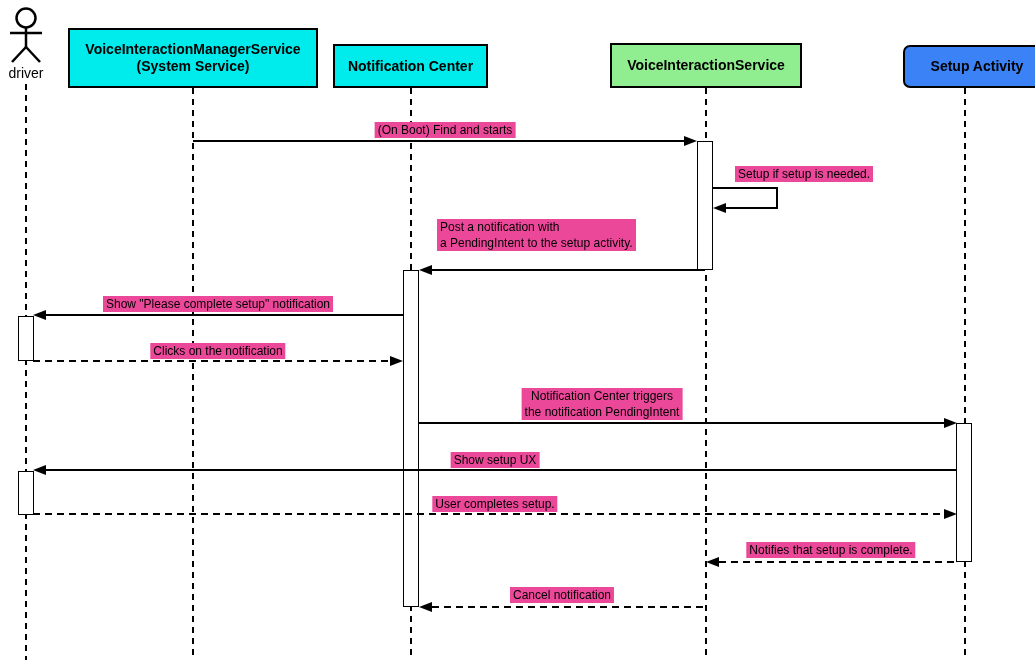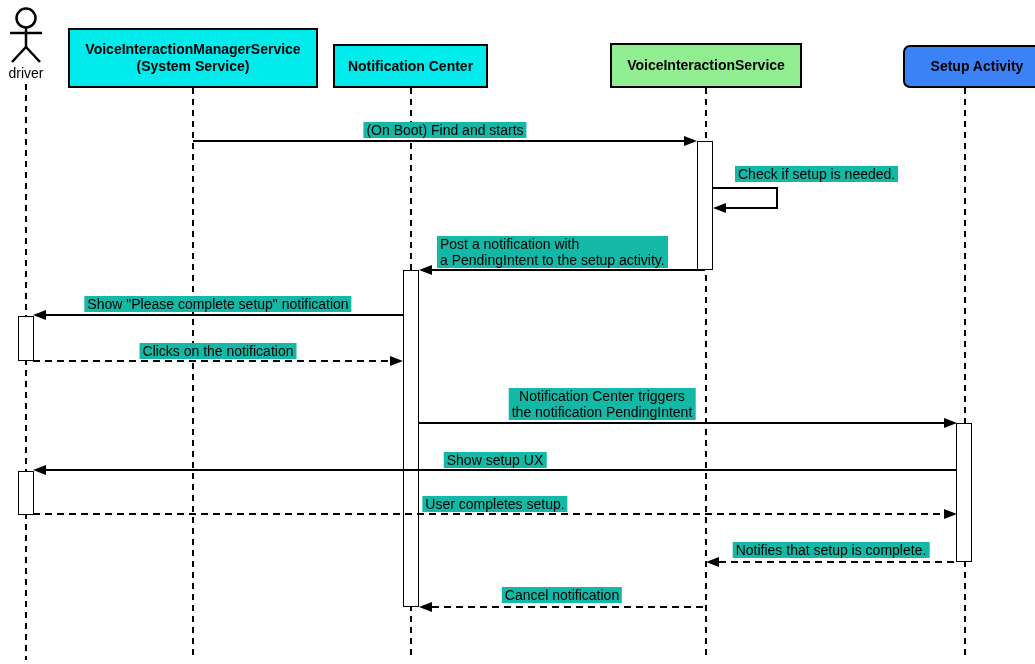--- a/index.html
+++ b/index.html
@@ -21,21 +21,21 @@
     border:1.7px solid #000;z-index:2;
   }
   .mline{position:absolute;height:2px;background:#000;z-index:3;}
   .mline.dashed{background:repeating-linear-gradient(to right,#000 0 7px,transparent 7px 12px);}
   .vseg{position:absolute;width:2px;background:#000;z-index:3;}
   .ah{position:absolute;width:0;height:0;z-index:3;
       border-top:5px solid transparent;border-bottom:5px solid transparent;}
   .ah.right{border-left:13px solid #000;}
   .ah.left{border-right:13px solid #000;}
   .mlabel{
-    position:absolute;font-size:14px;line-height:16px;background:#14b8a6;
+    position:absolute;font-size:12px;line-height:16px;background:#ec4899;
     padding:0 3px;white-space:pre-line;z-index:4;
   }
   .mlabel.center{transform:translateX(-50%);text-align:center;}
   .actor-label{
     position:absolute;font-size:14px;z-index:5;transform:translateX(-50%);
     background:#fff;padding:0 1px;
   }
   svg{display:block;}
 </style>
 </head>
@@ -76,27 +76,27 @@
     <div class="mline" style="left:193px;top:140px;width:492px"></div>
     <div class="ah right" style="left:684px;top:136px"></div>
     <div class="mlabel center" style="left:445px;top:122px">(On Boot) Find and starts</div>
   </div>
 
   <div>
     <div class="mline" style="left:713px;top:187px;width:65px"></div>
     <div class="vseg" style="left:776px;top:187px;height:22px"></div>
     <div class="mline" style="left:726px;top:207px;width:52px"></div>
     <div class="ah left" style="left:713px;top:203px"></div>
-    <div class="mlabel" style="left:735px;top:166px">Check if setup is needed.</div>
+    <div class="mlabel" style="left:735px;top:166px">Setup if setup is needed.</div>
   </div>
 
   <div>
     <div class="mline" style="left:432px;top:269px;width:273px"></div>
     <div class="ah left" style="left:419px;top:265px"></div>
-    <div class="mlabel" style="left:437px;top:236px">Post a notification with
+    <div class="mlabel" style="left:437px;top:219px">Post a notification with
 a PendingIntent to the setup activity.</div>
   </div>
 
   <div>
     <div class="mline" style="left:46px;top:314px;width:357px"></div>
     <div class="ah left" style="left:33px;top:310px"></div>
     <div class="mlabel center" style="left:218px;top:296px">Show "Please complete setup" notification</div>
   </div>
 
   <div>

